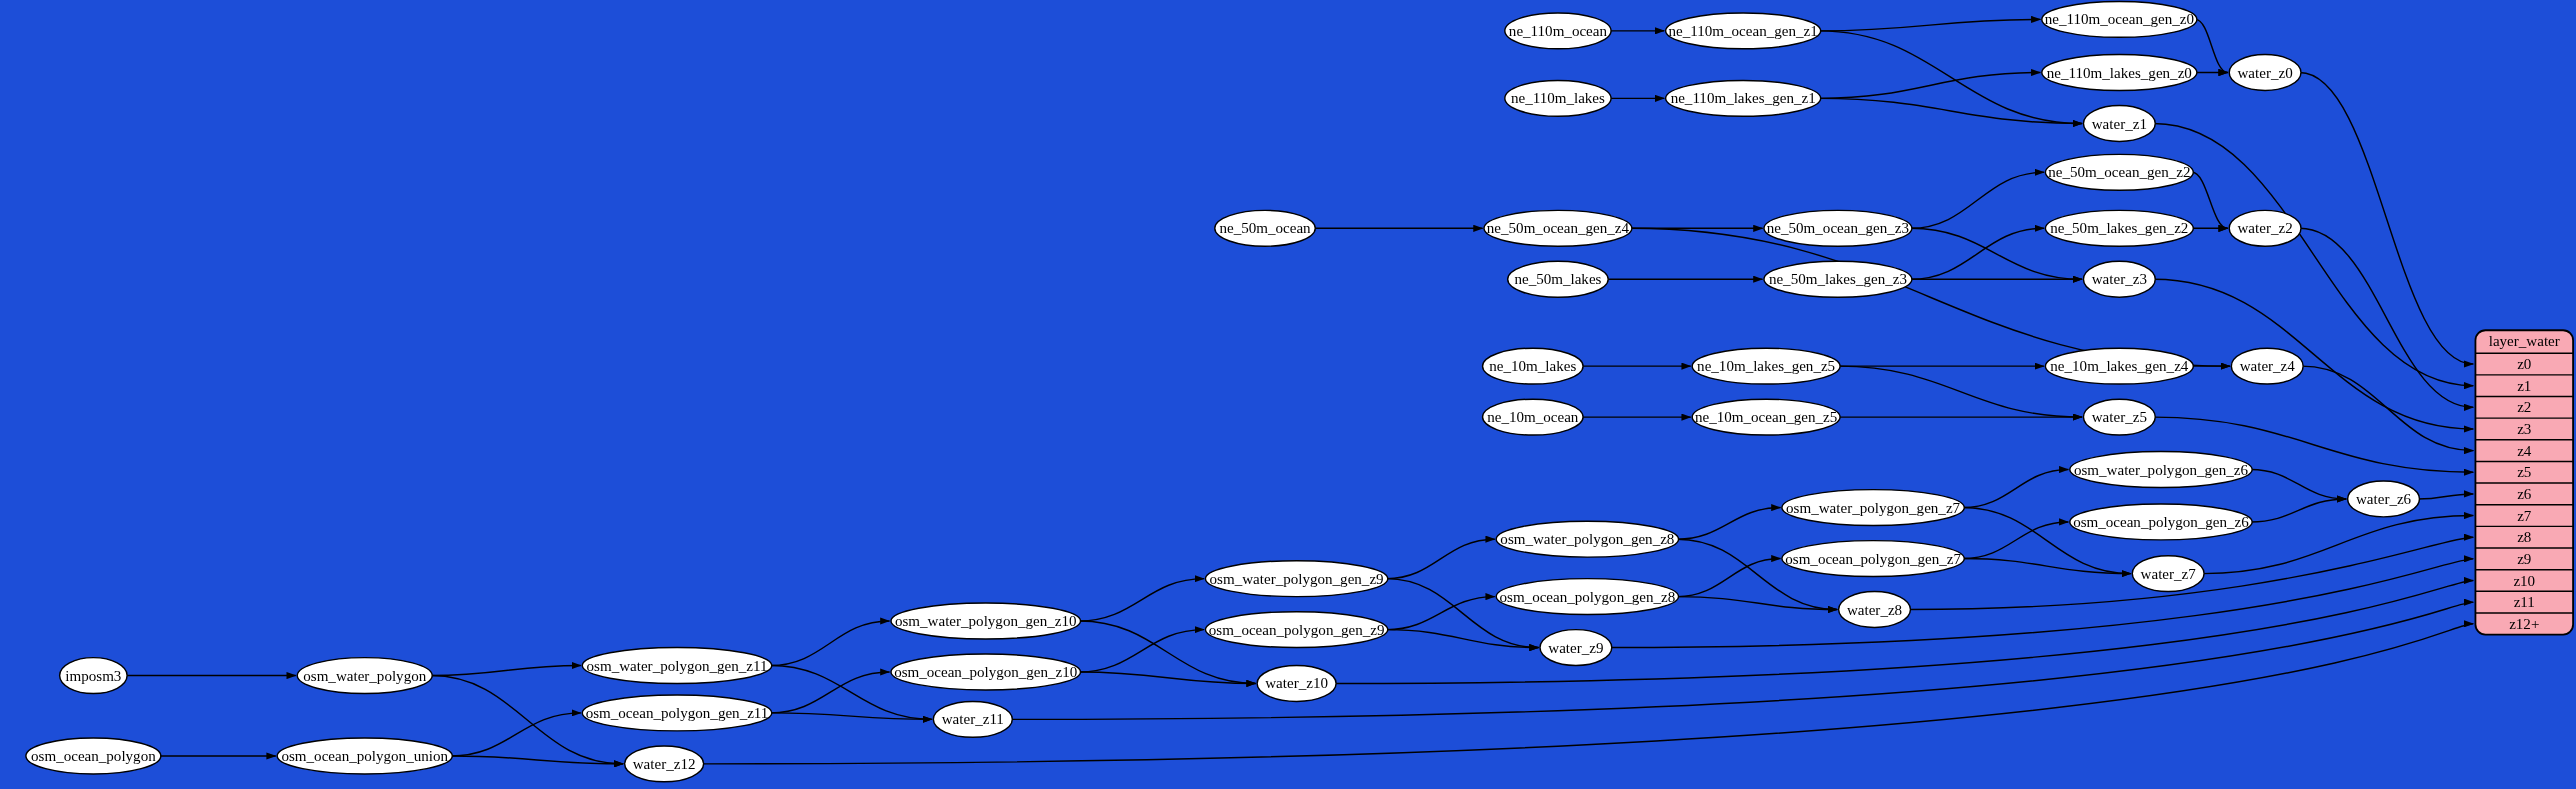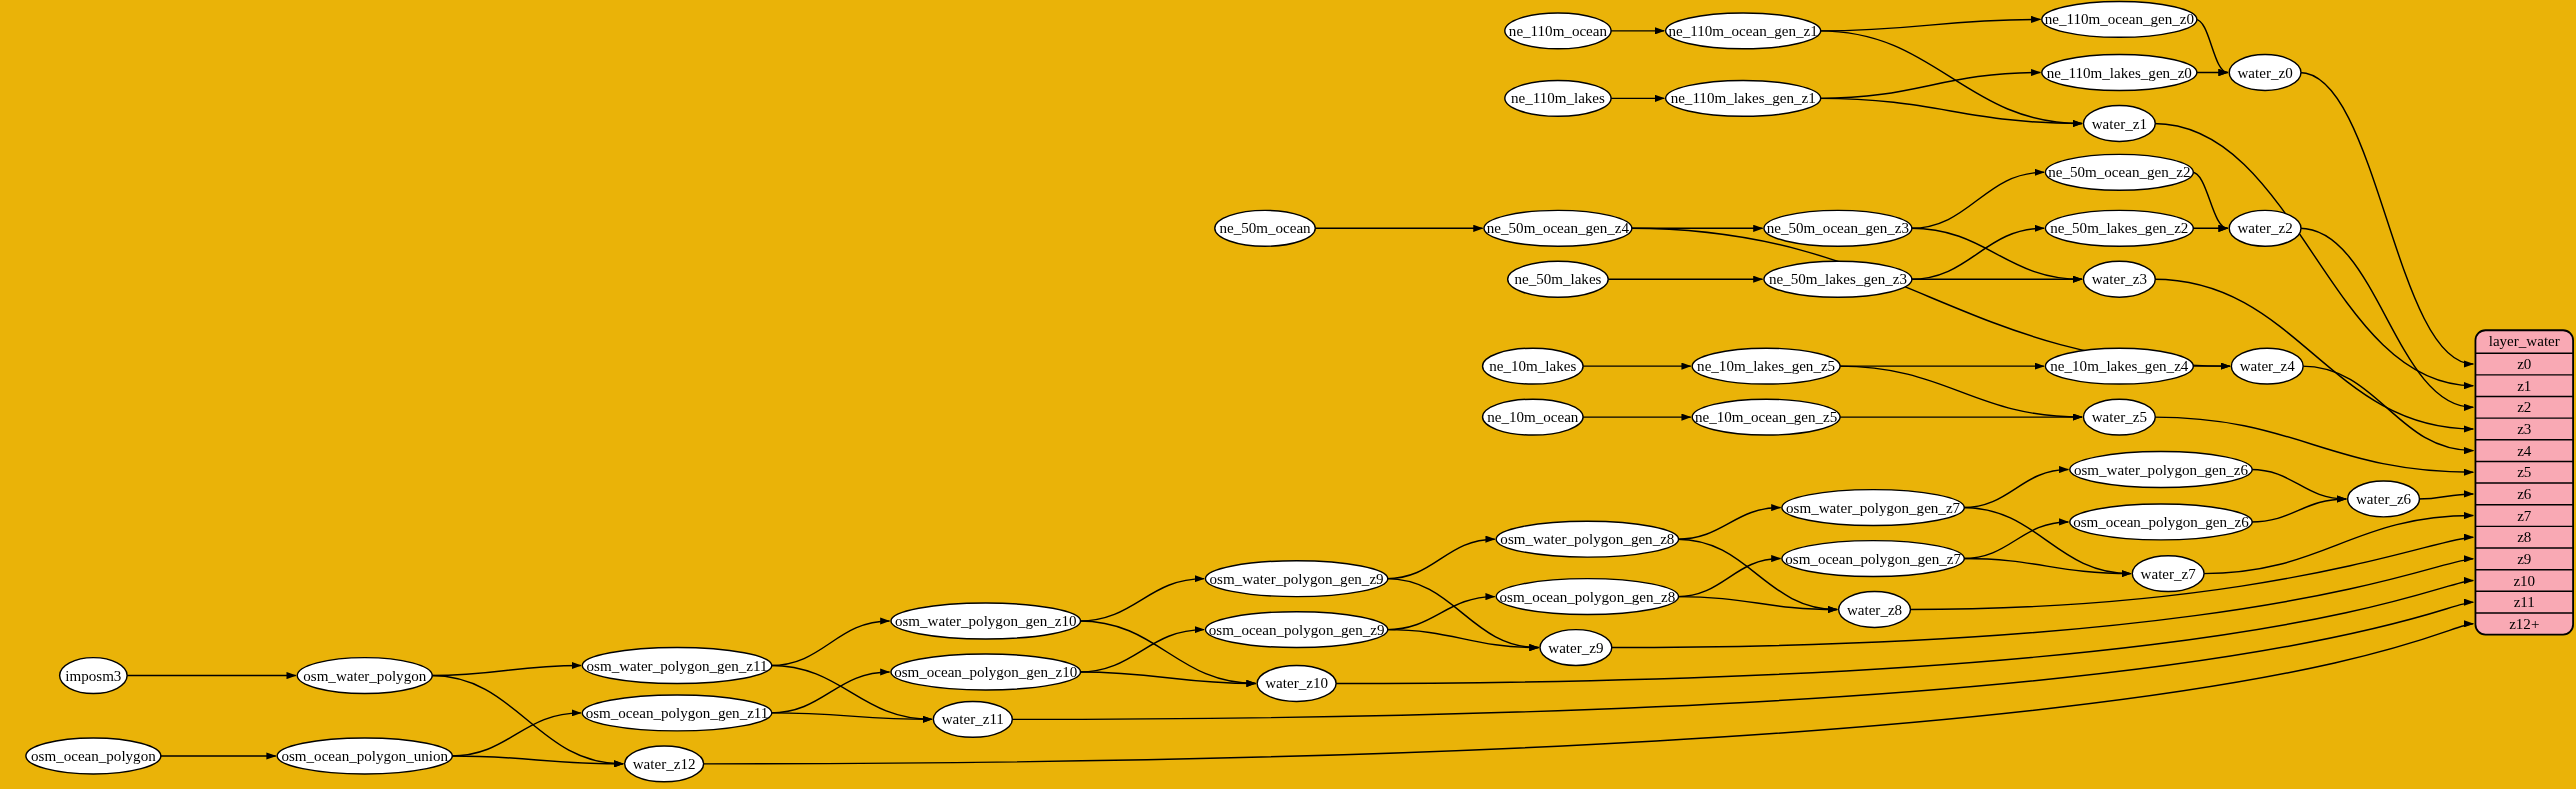--- a/index.html
+++ b/index.html
@@ -1,19 +1,19 @@
 <!DOCTYPE html>
 <html style="font-size:11.5px"><head>
 <meta charset="utf-8">
 <style>
   html,body{margin:0;padding:0;background:#ffffff;}
   .stage{
     position:relative;
     width:2576px;height:789px;
-    background:#eab308;
+    background:#1d4ed8;
     overflow:hidden;
     font-family:"Liberation Serif","DejaVu Serif",serif;
   }
   svg text{
     font-family:"Liberation Serif","DejaVu Serif",serif;
     fill:#000000;
   }
 </style>
 </head>
 <body>

